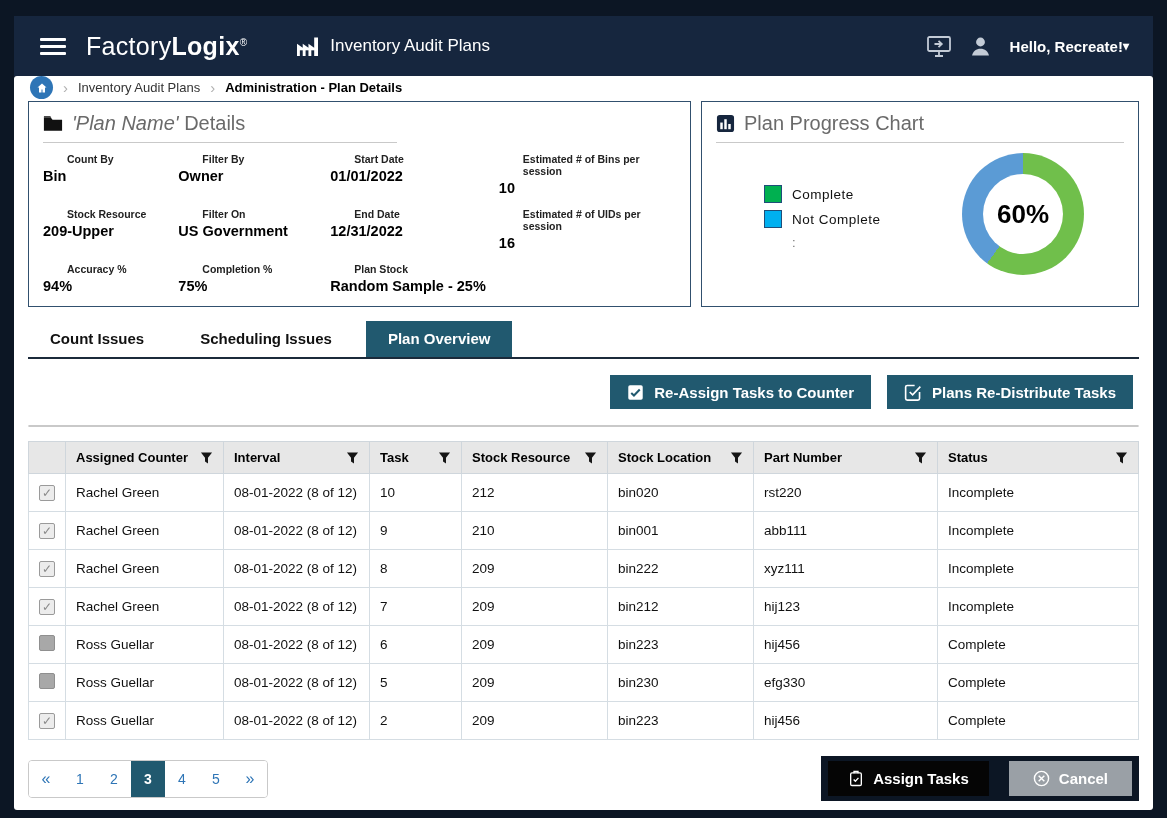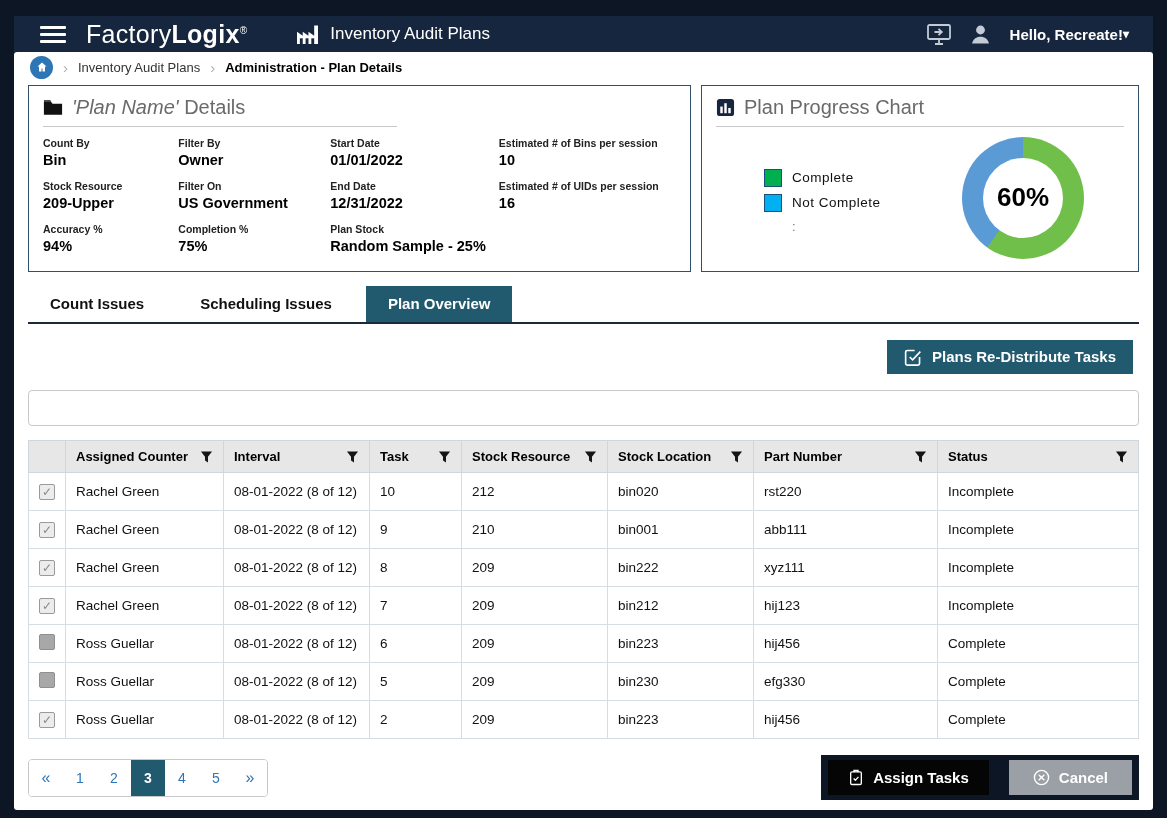--- a/index.html
+++ b/index.html
@@ -6,21 +6,21 @@
   html,body { width:1167px; height:818px; }
   body {
     background:#0c1624;
     font-family:"Liberation Sans", sans-serif;
     overflow:hidden;
   }
   .frame { width:1167px; height:818px; padding:16px 14px 8px; display:flex; flex-direction:column; }
 
   
   .topbar {
-    height:36px; flex:0 0 auto; background:#16263e; color:#fff;
+    height:60px; flex:0 0 auto; background:#16263e; color:#fff;
     display:flex; align-items:center; padding:0 24px 0 26px; gap:12px;
   }
   .hamburger { width:26px; display:flex; flex-direction:column; gap:4px; cursor:pointer; }
   .hamburger span { display:block; height:3px; background:#fff; border-radius:1px; }
   .brand { font-size:25px; letter-spacing:.3px; margin-left:8px; white-space:nowrap; }
   .brand .b-light { font-weight:400; }
   .brand .b-bold  { font-weight:700; }
   .brand sup { font-size:10px; vertical-align:super; }
   .page-head { display:flex; align-items:center; gap:10px; margin-left:36px; font-size:17px; }
   .top-right { margin-left:auto; display:flex; align-items:center; gap:18px; }
@@ -39,21 +39,21 @@
   
   .panels { display:flex; gap:10px; padding:2px 14px 0; align-items:stretch; }
   .panel { border:1px solid #31506e; border-radius:0; background:#fff; padding:10px 14px 12px; }
   .panel.details { flex:0 0 663px; min-height:156px; }
   .panel.chart   { flex:1 1 auto; min-height:156px; }
   .panel-title { display:flex; align-items:center; gap:9px; color:#6a6a6a; font-size:20px; padding-bottom:7px; border-bottom:1px solid #c9c9c9; }
   .panel.details .panel-title { width:56%; }
   .t-italic { font-style:italic; }
 
   .fields-grid { display:grid; grid-template-columns:1.15fr 1.3fr 1.45fr 1.6fr; row-gap:12px; column-gap:8px; margin-top:10px; }
-  .flabel { font-size:10.5px; font-weight:700; color:#222; margin-bottom:3px; }
+  .flabel { font-size:10.5px; font-weight:700; color:#222; margin-bottom:3px;margin-left:24px; }
   .fvalue { font-size:14.5px; font-weight:700; color:#000; }
 
   .chart-body { display:flex; align-items:center; margin-top:10px; padding:0 14px 0 48px; }
   .legend-item { display:flex; align-items:center; gap:10px; margin:7px 0; }
   .swatch { width:18px; height:18px; border:1px solid #1f4e79; flex:0 0 auto; }
   .legend-label { font-size:13.5px; color:#111; letter-spacing:.5px; }
   .legend-colon { color:#777; font-size:13px; margin:2px 0 0 28px; }
   .donut { width:122px; height:122px; border-radius:50%; margin-left:auto; margin-right:26px; position:relative; flex:0 0 auto; }
   .donut::after { content:""; position:absolute; top:21px; left:21px; right:21px; bottom:21px; background:#fff; border-radius:50%; z-index:1; }
   .donut-center { position:absolute; top:0; left:0; right:0; bottom:0; display:flex; align-items:center; justify-content:center; font-size:26px; font-weight:700; color:#000; z-index:2; }
@@ -232,20 +232,27 @@
     </section>
 
     <div class="tabbar">
         <button class="tab">Count Issues</button>
         <button class="tab">Scheduling Issues</button>
         <button class="tab active">Plan Overview</button>
       </div>
 
     <div class="actions">
       <button class="action-btn">
+        <svg width="17" height="17" viewBox="0 0 20 20">
+          <rect x="1.5" y="1.5" width="17" height="17" rx="2" fill="#fff"></rect>
+          <path d="M5 10.5l3.2 3L15 6.5" stroke="#21596f" stroke-width="2.4" fill="none"></path>
+        </svg>
+        <span>Re-Assign Tasks to Counter</span>
+      </button>
+      <button class="action-btn">
         <svg width="18" height="18" viewBox="0 0 22 22" fill="none" stroke="#fff" stroke-width="2">
           <path d="M19 11v8a2 2 0 0 1-2 2H4a2 2 0 0 1-2-2V5a2 2 0 0 1 2-2h9"></path>
           <path d="M7 11l3.5 3.5L20 4.5"></path>
         </svg>
         <span>Plans Re-Distribute Tasks</span>
       </button>
     </div>
 
     <div class="toolbar"></div>
 

